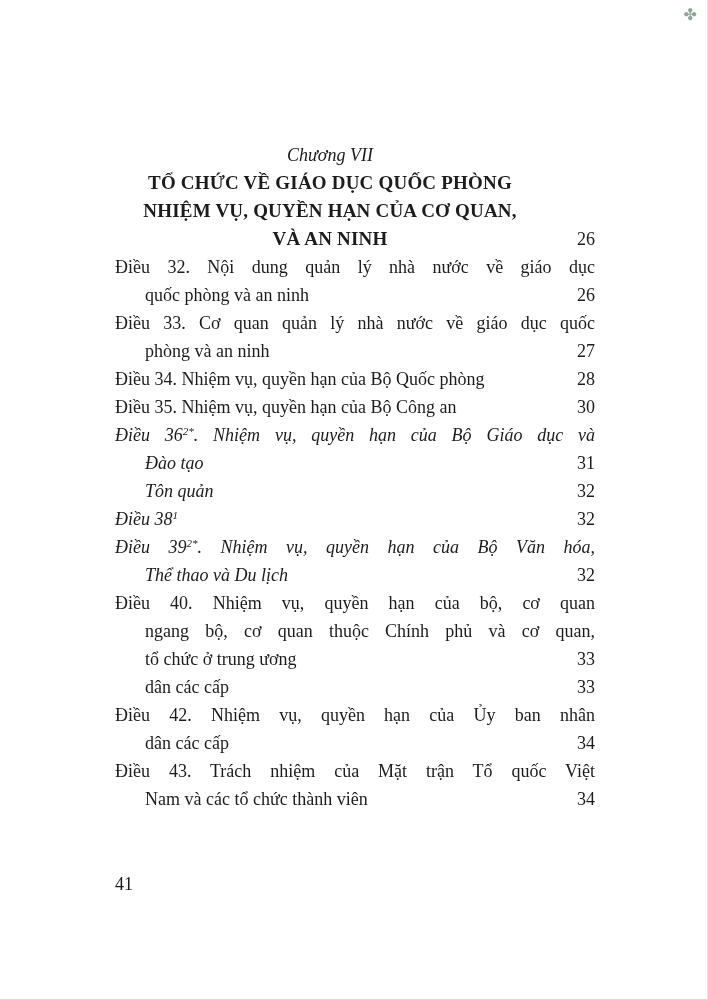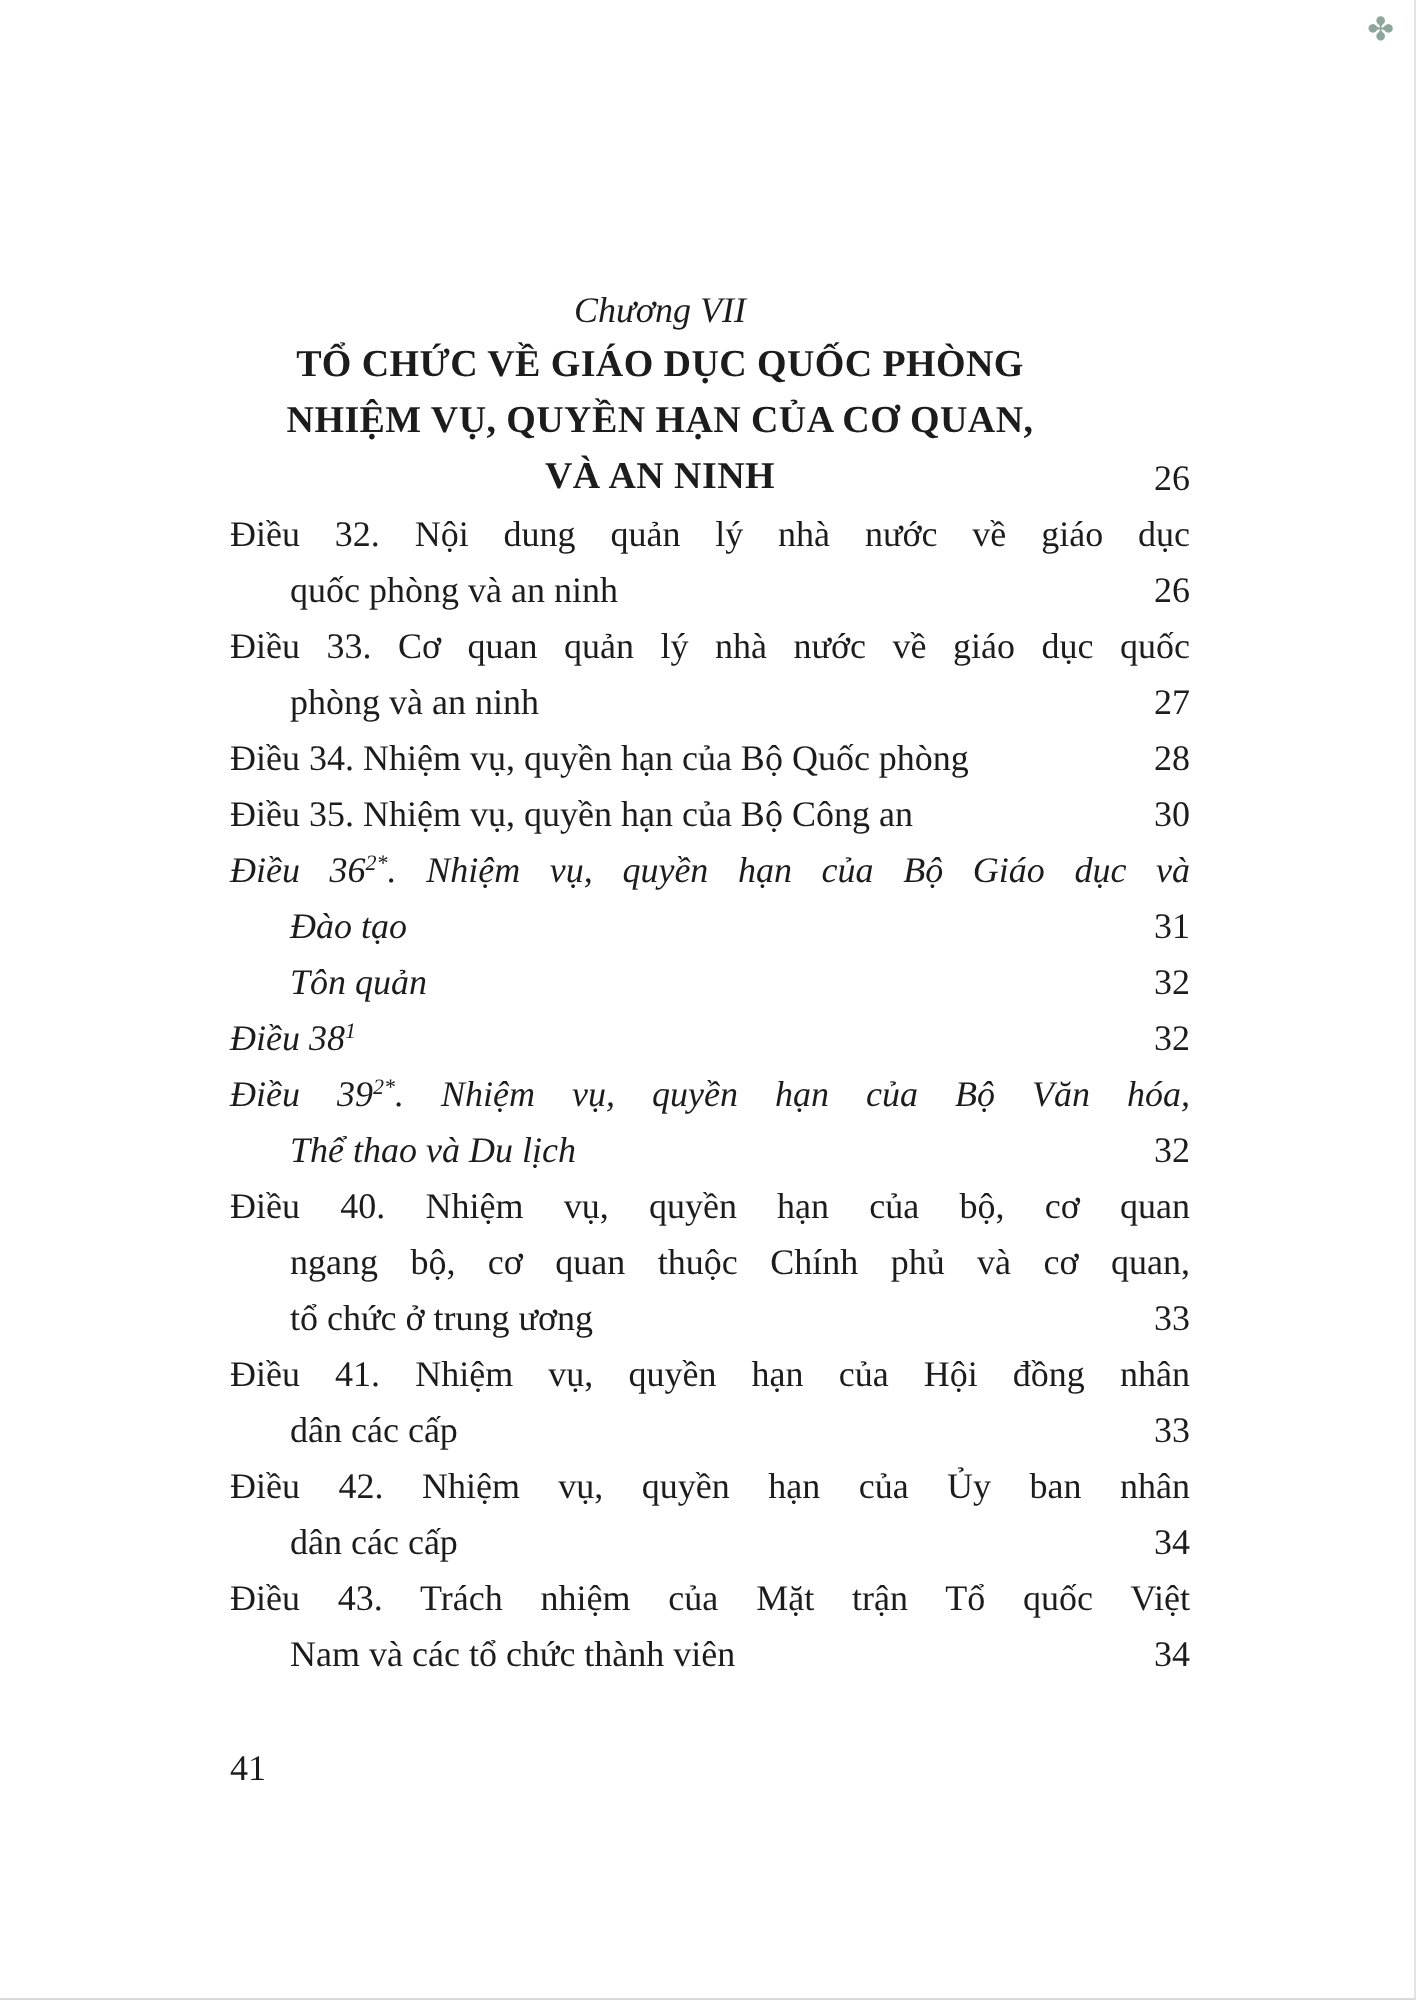--- a/index.html
+++ b/index.html
@@ -164,23 +164,20 @@
           </div>
           <div class="line entry-line indent fill">
             <span class="line-text">ngang bộ, cơ quan thuộc Chính phủ và cơ quan,</span>
           </div>
           <div class="line entry-line indent">
             <span class="line-text">tổ chức ở trung ương</span>
             <span class="page-num">33</span>
           </div>
         </div>
         <div class="entry">
-          <div class="line entry-line fill">
-            <span class="line-text">Điều 41. Nhiệm vụ, quyền hạn của Hội đồng nhân</span>
-          </div>
           <div class="line entry-line indent">
             <span class="line-text">dân các cấp</span>
             <span class="page-num">33</span>
           </div>
         </div>
         <div class="entry">
           <div class="line entry-line fill">
             <span class="line-text">Điều 42. Nhiệm vụ, quyền hạn của Ủy ban nhân</span>
           </div>
           <div class="line entry-line indent">

